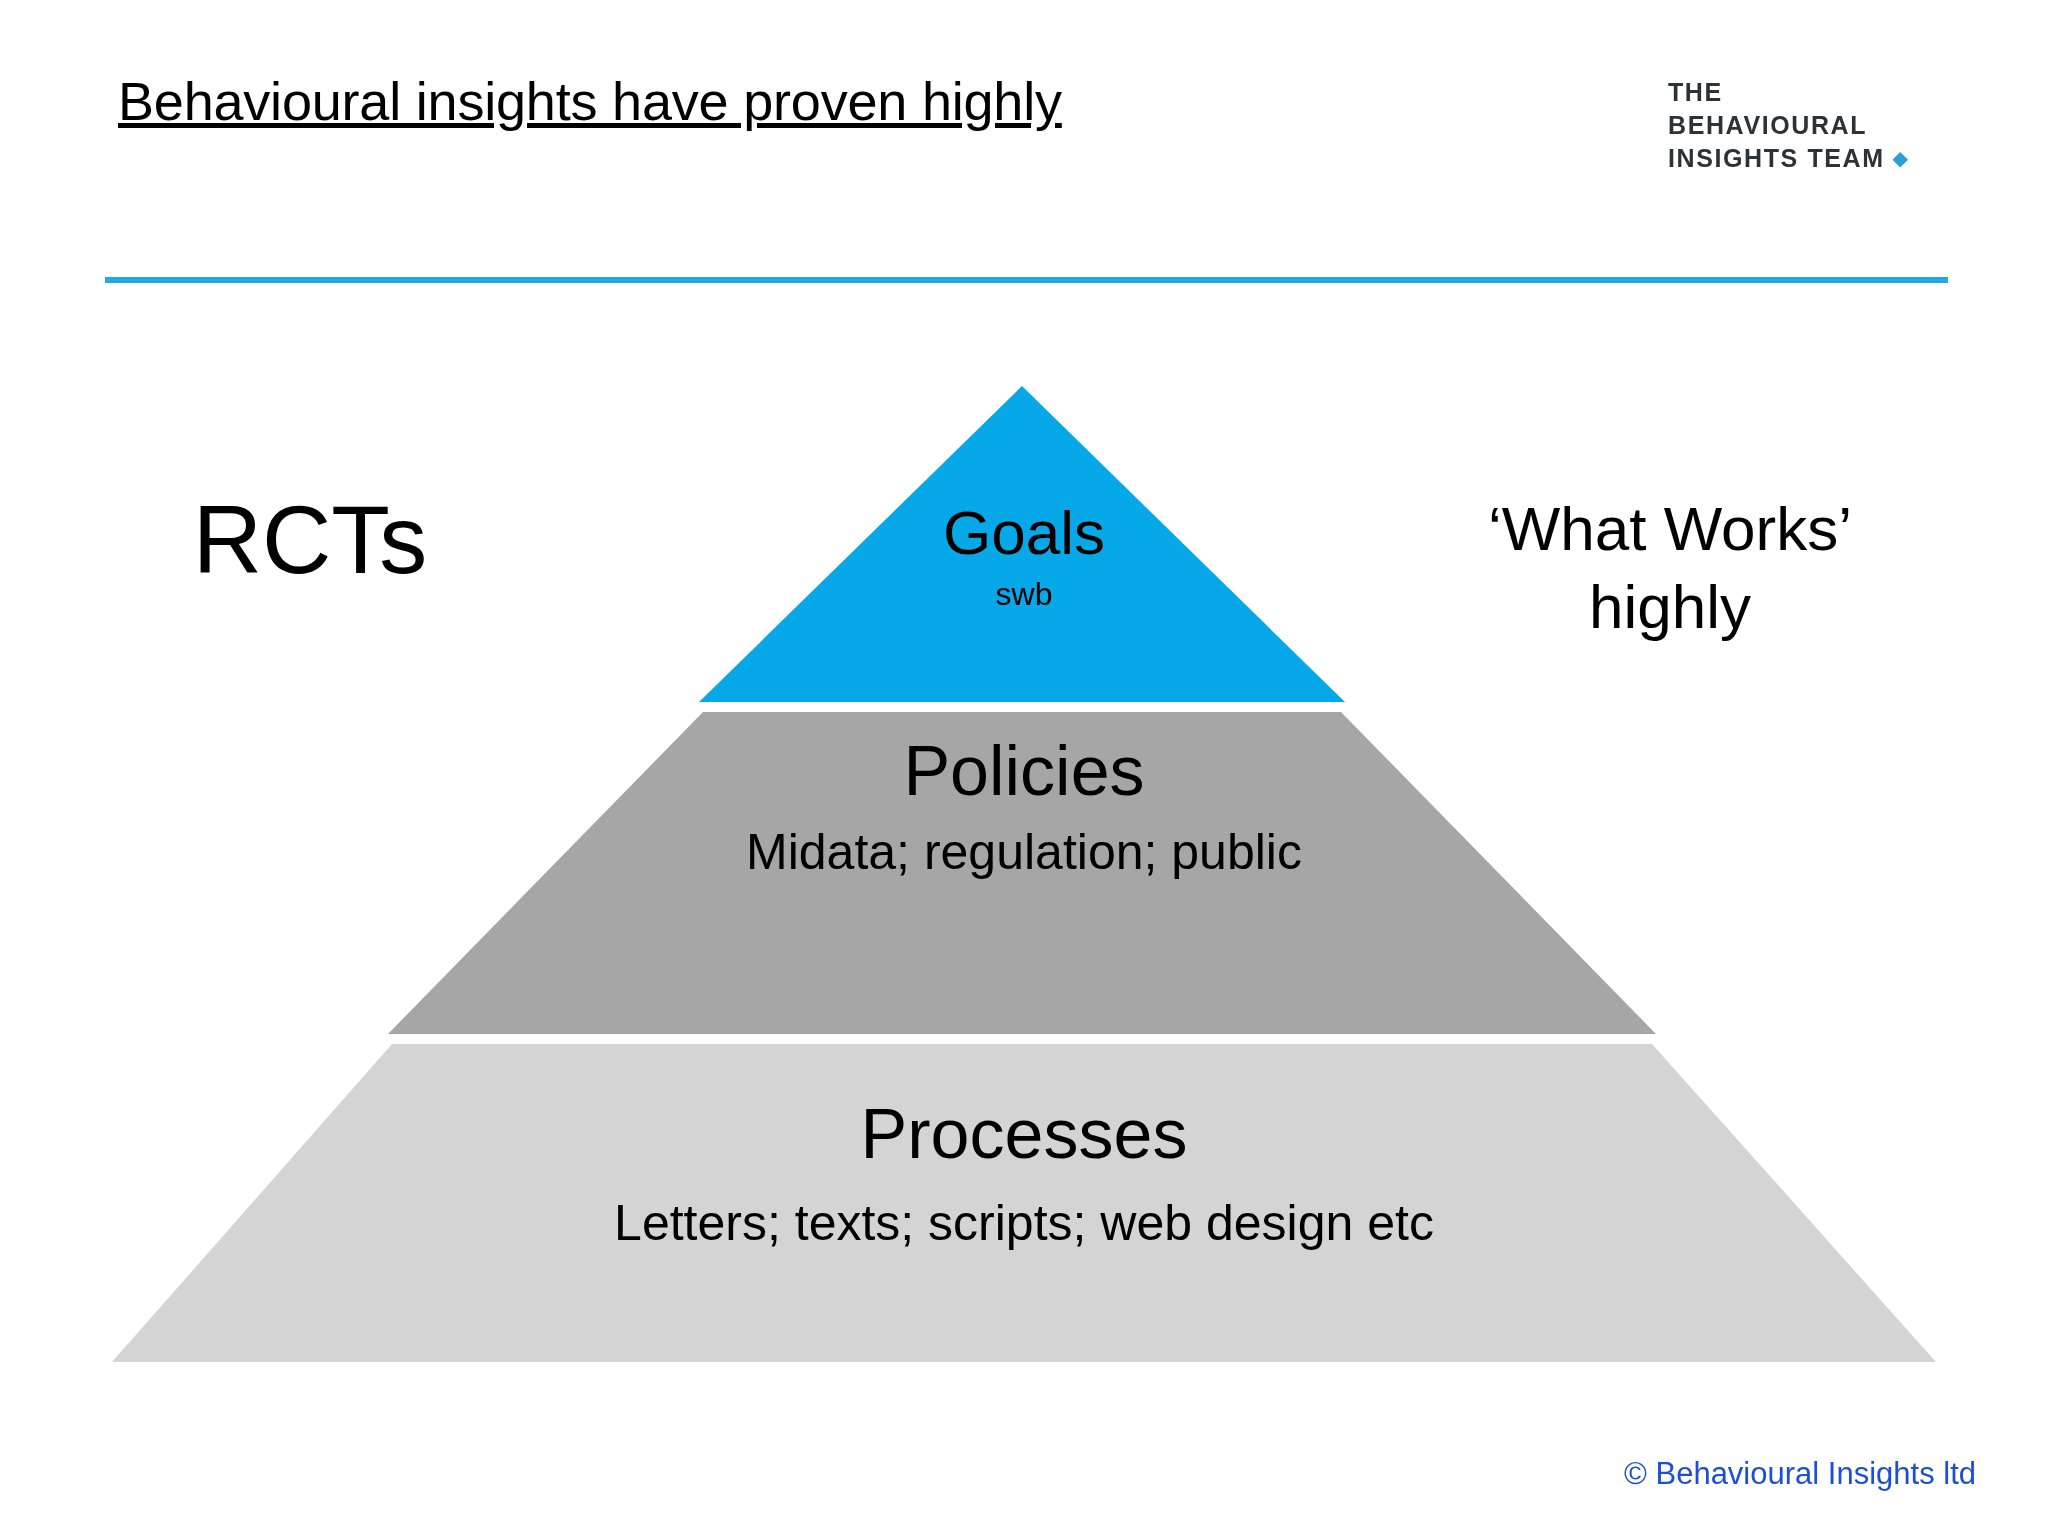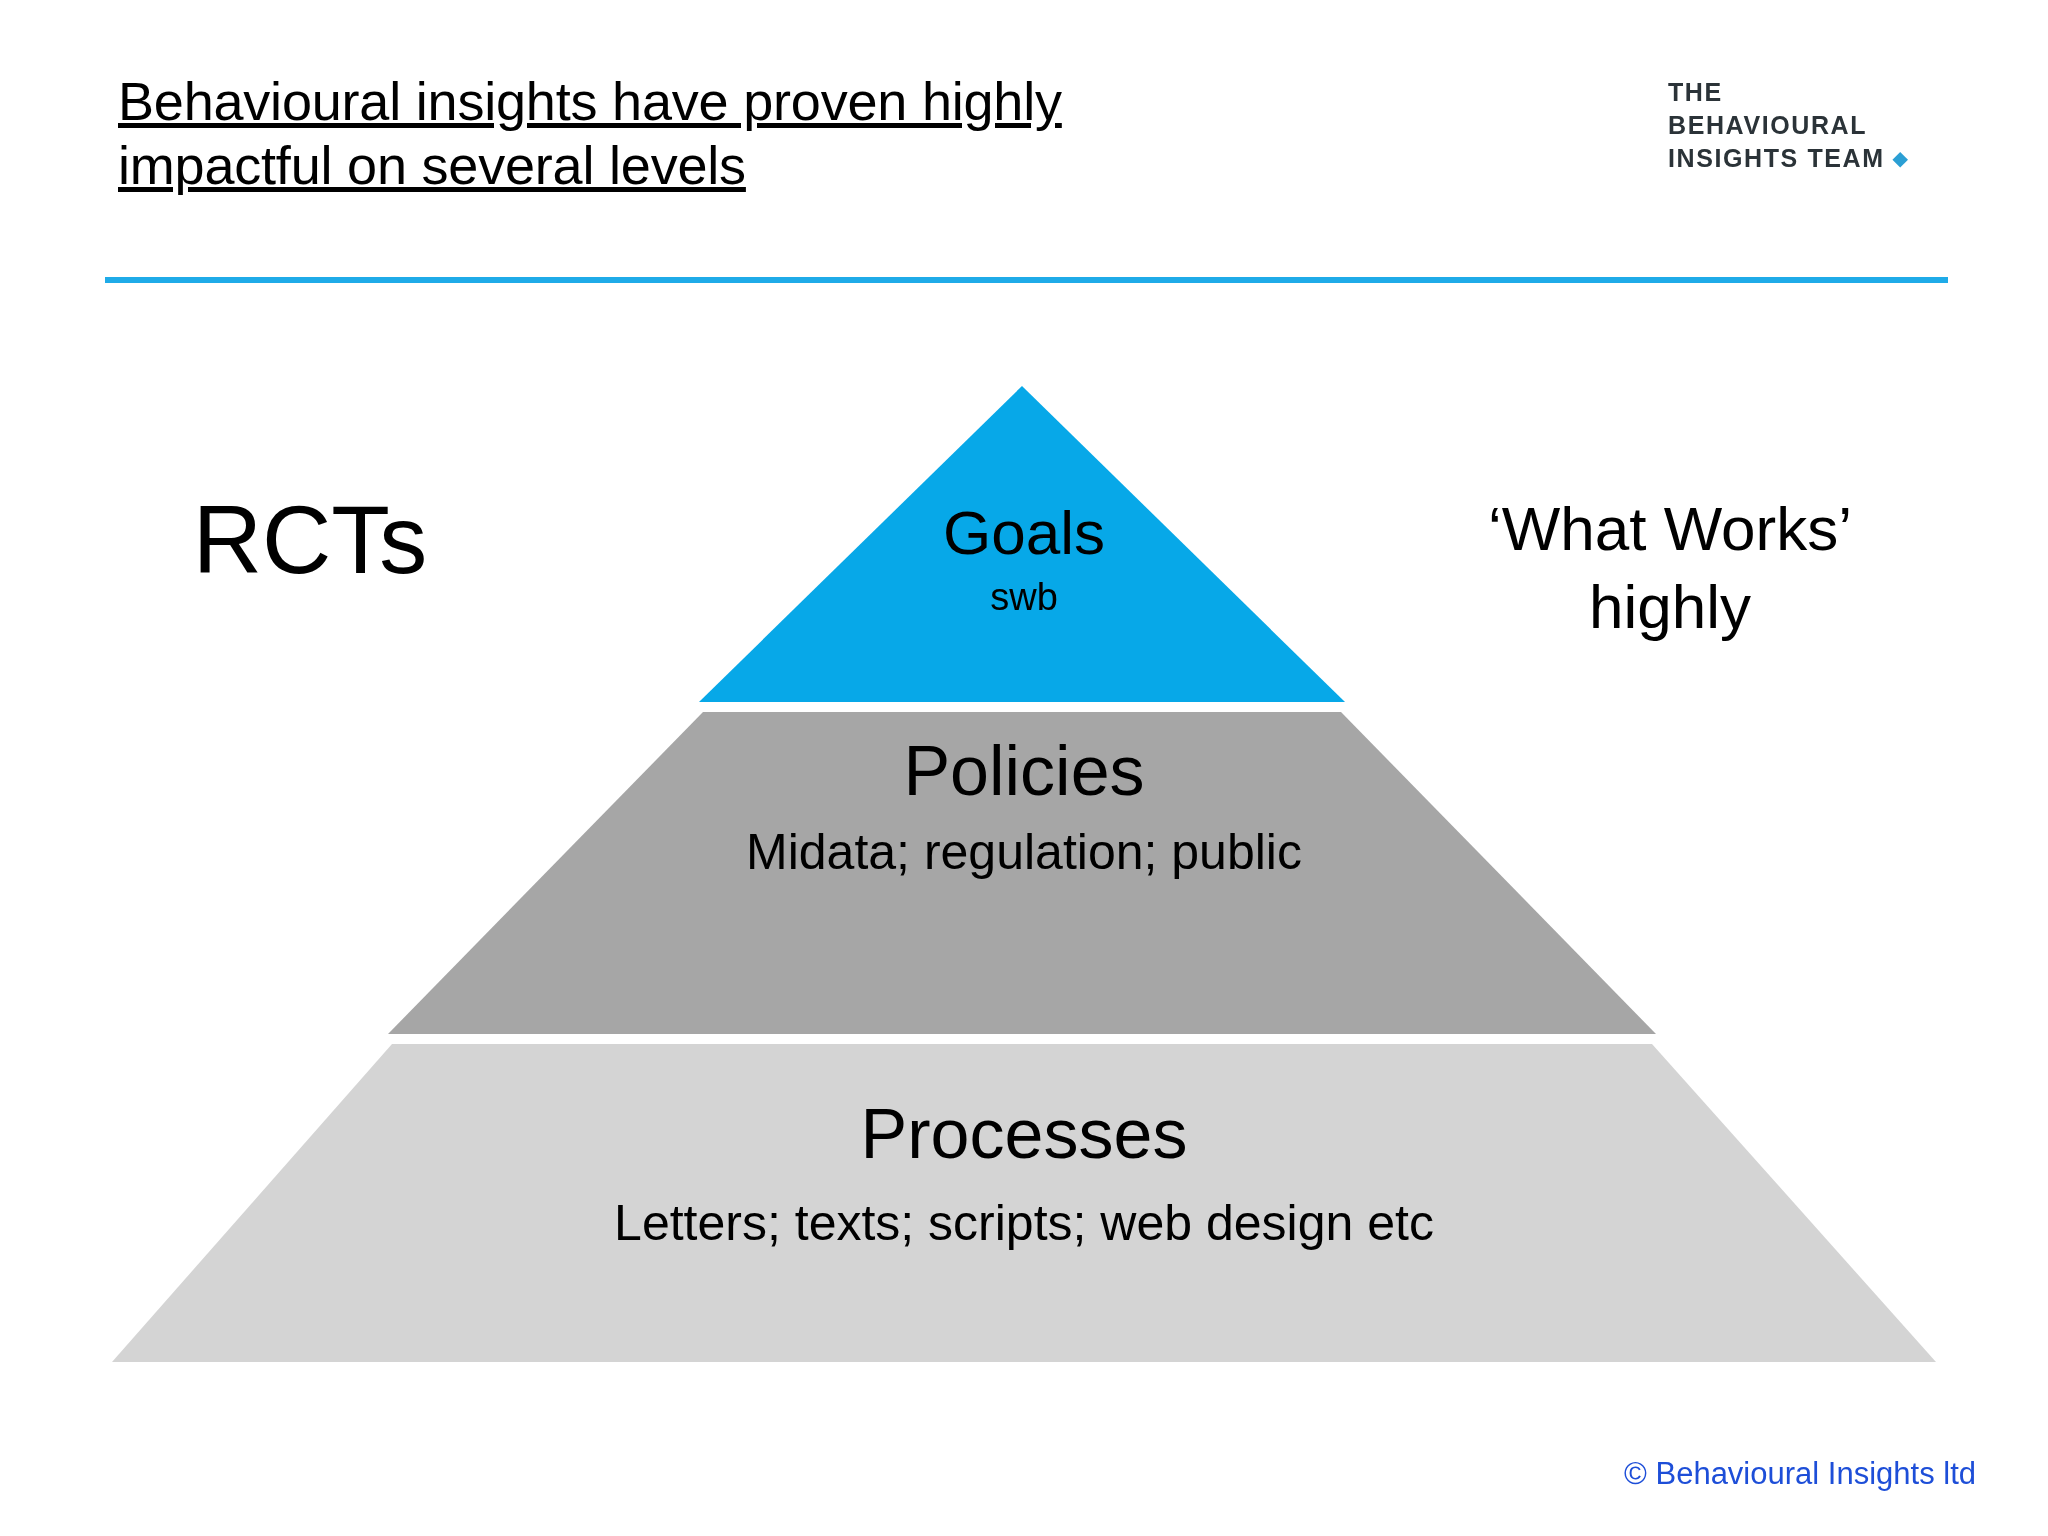--- a/index.html
+++ b/index.html
@@ -83,21 +83,21 @@
     position: absolute;
     text-align: center;
     color: #000000;
   }
   #label-goals {
     left: 724px;
     top: 500px;
     width: 600px;
   }
   #label-goals .lvl-title { font-size: 62px; line-height: 1.05; }
-  #label-goals .lvl-sub   { font-size: 38px; line-height: 1.2; margin-top: 10px; }
+  #label-goals .lvl-sub   { font-size: 32px; line-height: 1.2; margin-top: 10px; }
 
   #label-policies {
     left: 574px;
     top: 735px;
     width: 900px;
   }
   #label-policies .lvl-title { font-size: 70px; line-height: 1.05; }
   #label-policies .lvl-sub   { font-size: 50px; line-height: 1.18; margin-top: 14px; }
 
   #label-processes {
@@ -140,21 +140,20 @@
     font-size: 31px;
     color: #1d4ed8;
     white-space: nowrap;
   }
 </style>
 </head>
 <body>
 
 <div id="slide-title">
   <span class="title-line">Behavioural insights have proven highly</span>
-  <span class="title-line">impactful on several levels</span>
 </div>
 
 <div id="brand-logo">
   <span class="logo-line">THE</span>
   <span class="logo-line">BEHAVIOURAL</span>
   <span class="logo-line"><span>INSIGHTS TEAM</span><span class="logo-dot"></span></span>
 </div>
 
 <div id="header-divider"></div>
 

